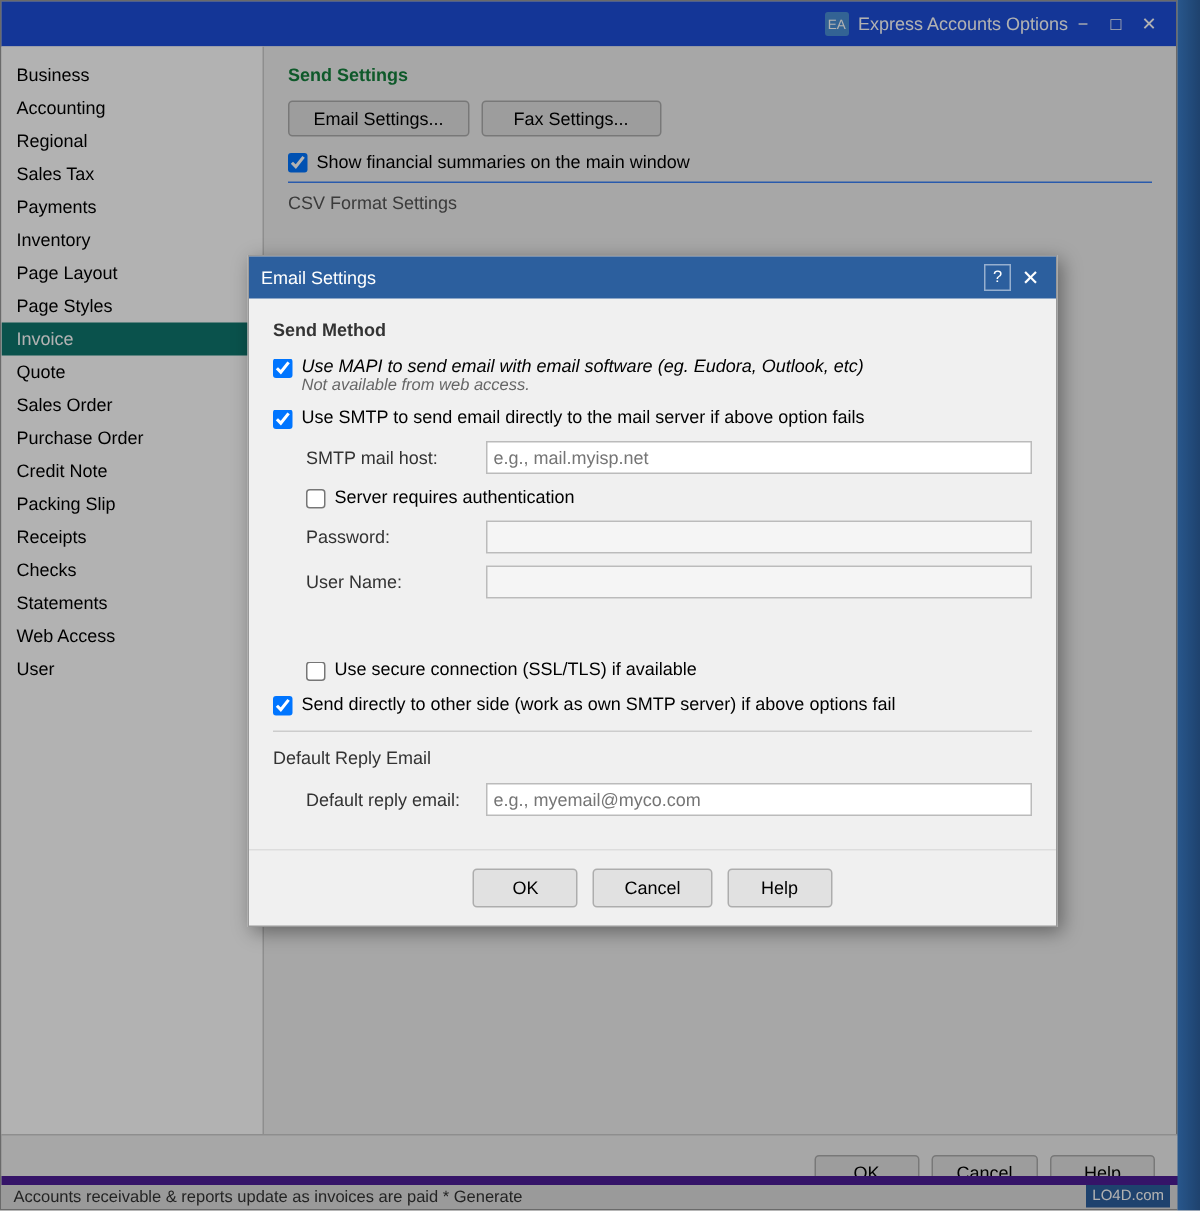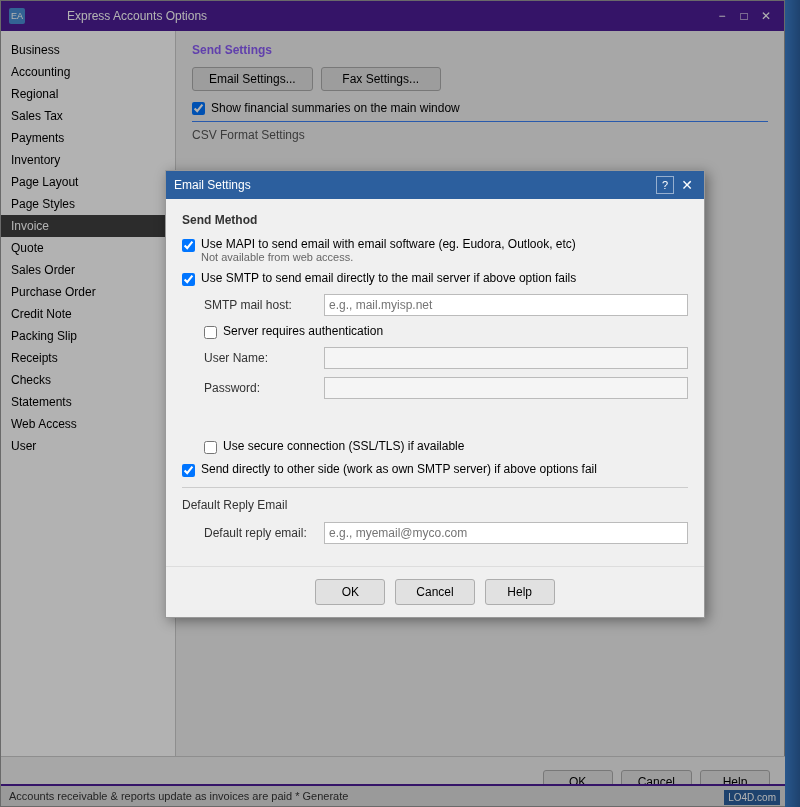--- a/index.html
+++ b/index.html
@@ -18,27 +18,27 @@
       position: absolute;
       top: 0;
       left: 0;
       width: 785px;
       height: 807px;
       background: #f0f0f0;
       border: 1px solid #999;
     }
 
     .title-bar {
-      background: #4c1d95;
+      background: #1d4ed8;
       color: white;
       height: 30px;
       display: flex;
       align-items: center;
       padding: 0 8px;
-      justify-content: space-between;
+      justify-content: flex-end;
     }
 
     .title-bar-left {
       display: flex;
       align-items: center;
       gap: 6px;
     }
 
     .title-bar-icon {
       width: 16px;
@@ -48,21 +48,20 @@
       display: flex;
       align-items: center;
       justify-content: center;
       font-size: 10px;
       color: white;
     }
 
     .title-bar-title {
       font-size: 12px;
       color: white;
-      margin-left: 36px;
     }
 
     .title-bar-controls {
       display: flex;
       gap: 2px;
     }
 
     .title-btn {
       width: 20px;
       height: 20px;
@@ -93,36 +92,36 @@
 
     .sidebar-item {
       padding: 4px 10px;
       cursor: pointer;
       color: #000;
       font-size: 12px;
       white-space: nowrap;
     }
 
     .sidebar-item.selected {
-      background: #404040;
+      background: #0f766e;
       color: white;
     }
 
     
     .main-panel {
       flex: 1;
       padding: 12px 16px;
       background: #f0f0f0;
     }
 
     .group-title {
       font-size: 12px;
       font-weight: bold;
       margin-bottom: 10px;
-      color: #8b5cf6;
+      color: #15803d;
     }
 
     .button-row {
       display: flex;
       gap: 8px;
       margin-bottom: 10px;
     }
 
     .win-btn {
       padding: 4px 16px;
@@ -256,20 +255,21 @@
       font-size: 12px;
     }
 
     .modal-checkbox-row input[type="checkbox"] {
       margin-top: 2px;
     }
 
     .checkbox-text-block {
       display: flex;
       flex-direction: column;
+      font-style: italic;
     }
 
     .checkbox-subtext {
       color: #666;
       font-size: 11px;
     }
 
     .field-row {
       display: flex;
       align-items: center;
@@ -356,21 +356,21 @@
       z-index: 5;
     }
 
     .status-bar {
       position: absolute;
       bottom: 0;
       left: 0;
       width: 785px;
       height: 22px;
       background: #ddd;
-      border-top: 2px solid #4c1d95;
+      border-top: 6px solid #4c1d95;
       font-size: 11px;
       color: #333;
       display: flex;
       align-items: center;
       padding: 0 8px;
       overflow: hidden;
     }
   </style>
 </head>
 <body>
@@ -473,27 +473,27 @@
         <span class="field-label">SMTP mail host:</span>
         <input type="text" class="field-input" placeholder="e.g., mail.myisp.net" style="">
       </div>
 
       <div class="modal-checkbox-row" style="padding-left:22px;">
         <input type="checkbox" style="">
         <span>Server requires authentication</span>
       </div>
 
       <div class="field-row">
+        <span class="field-label">Password:</span>
+        <input type="password" class="field-input" disabled="" style="">
+      </div>
+
+      <div class="field-row">
         <span class="field-label">User Name:</span>
         <input type="text" class="field-input" disabled="" style="">
-      </div>
-
-      <div class="field-row">
-        <span class="field-label">Password:</span>
-        <input type="password" class="field-input" disabled="" style="">
       </div>
 
       <div class="modal-checkbox-row" style="padding-left:22px;margin-top:40px;">
         <input type="checkbox" style="">
         <span>Use secure connection (SSL/TLS) if available</span>
       </div>
 
       <div class="modal-checkbox-row">
         <input type="checkbox" checked="" style="">
         <span>Send directly to other side (work as own SMTP server) if above options fail</span>

